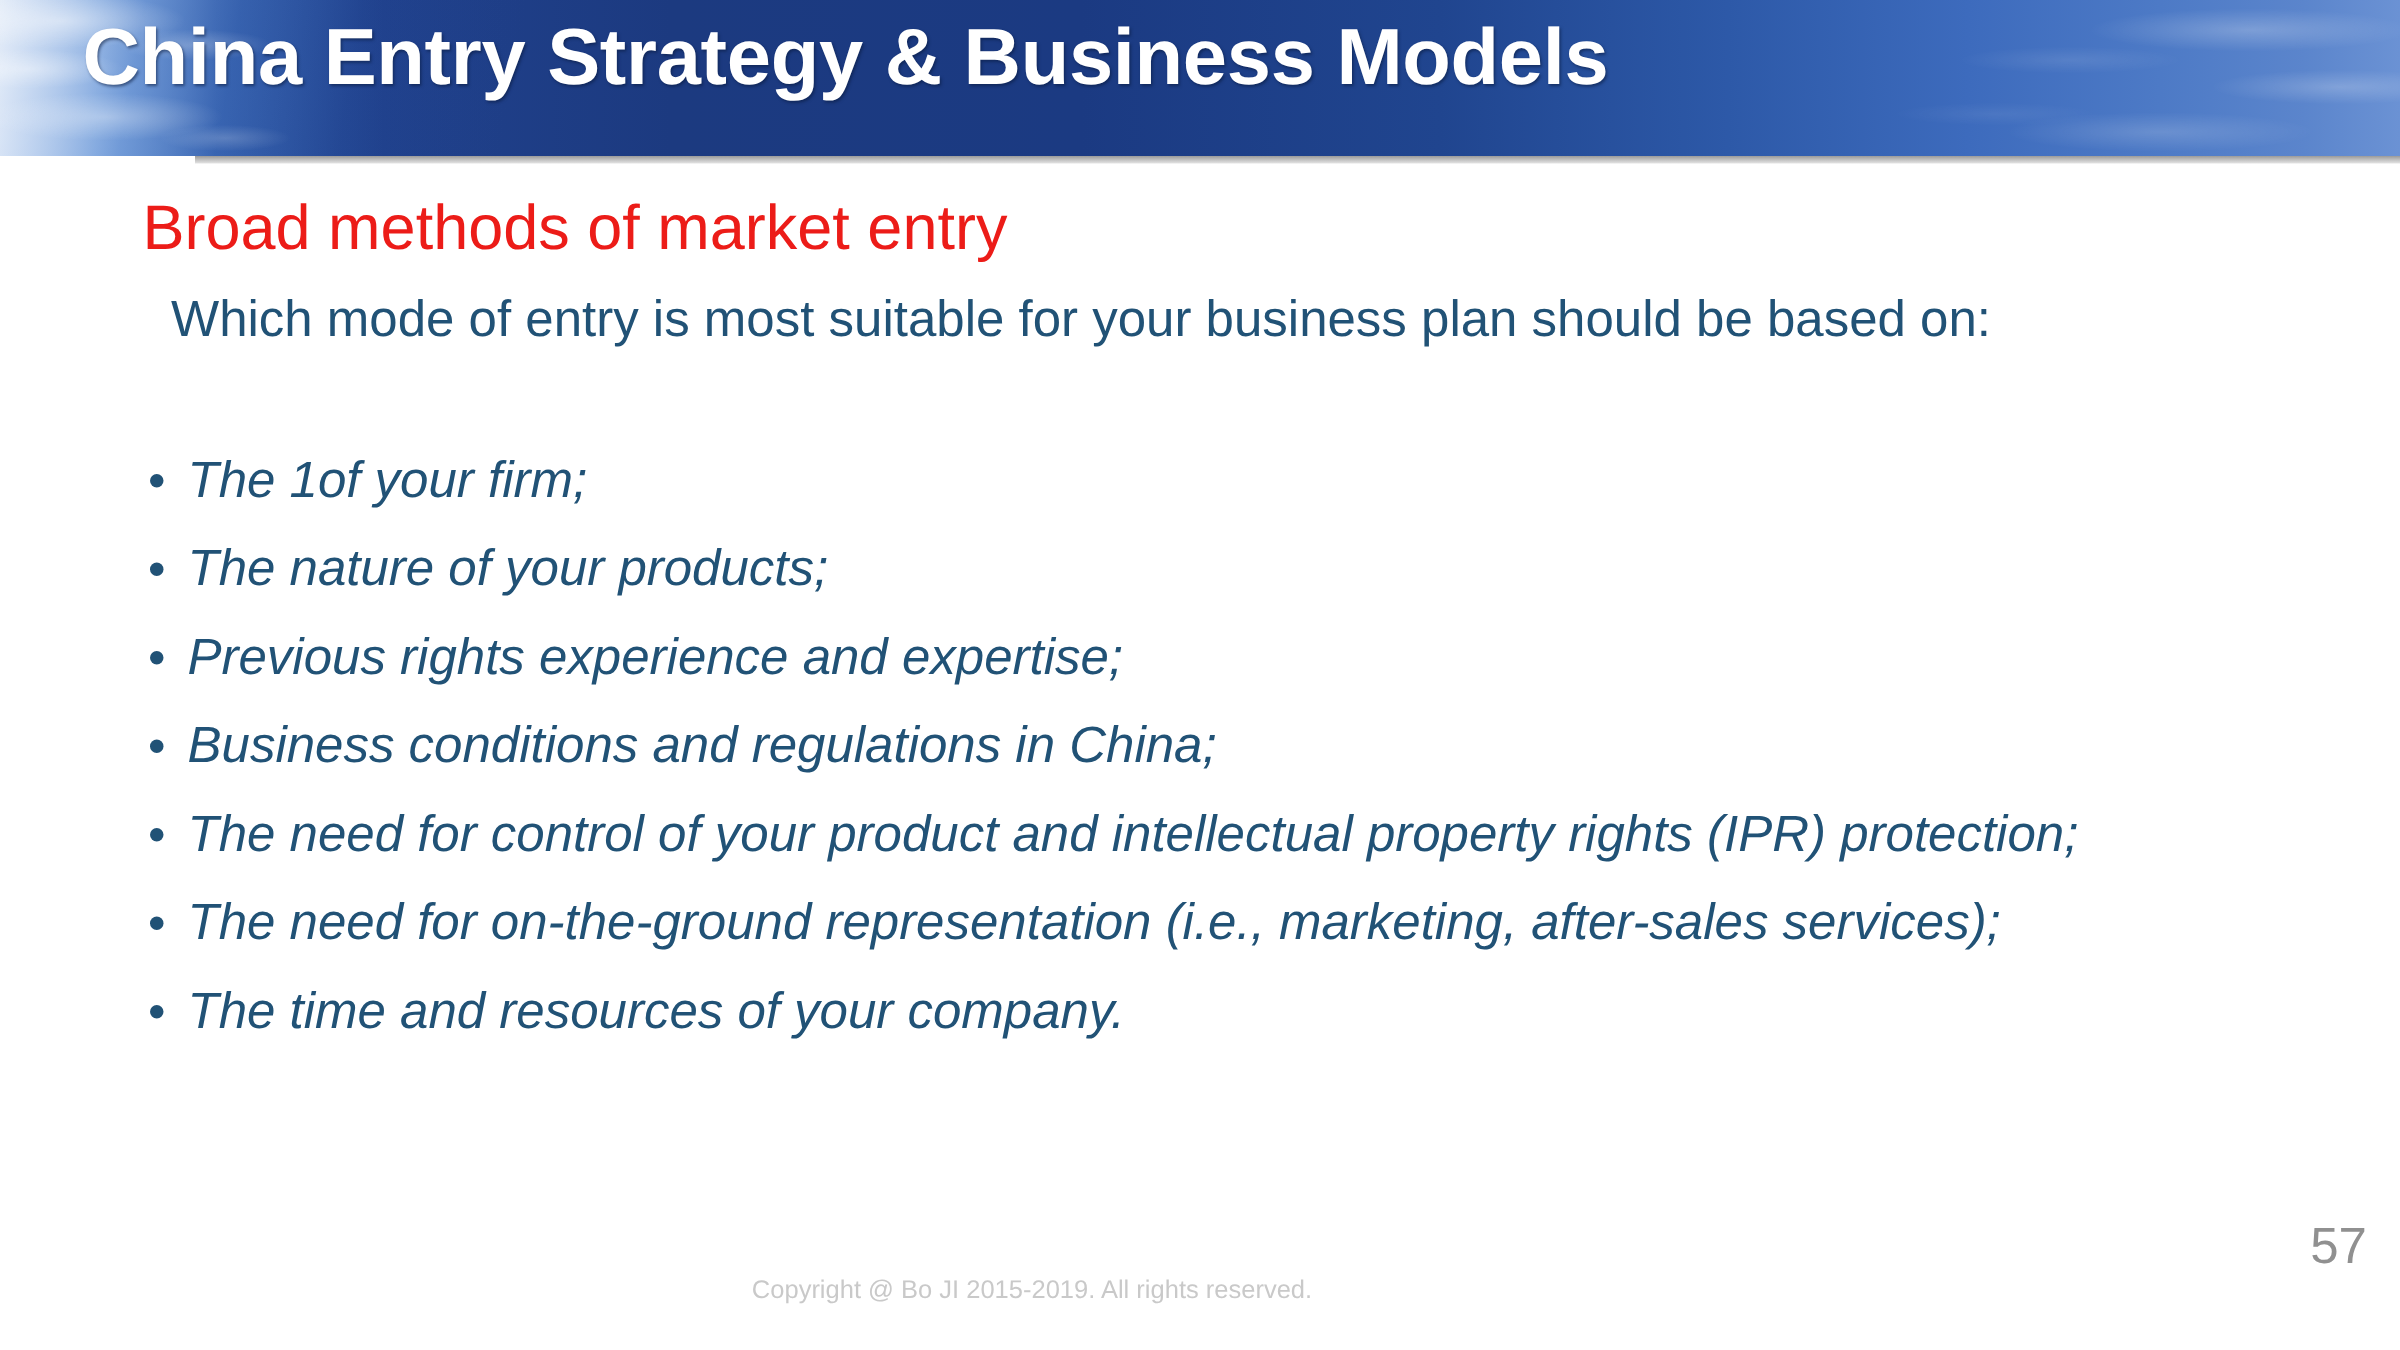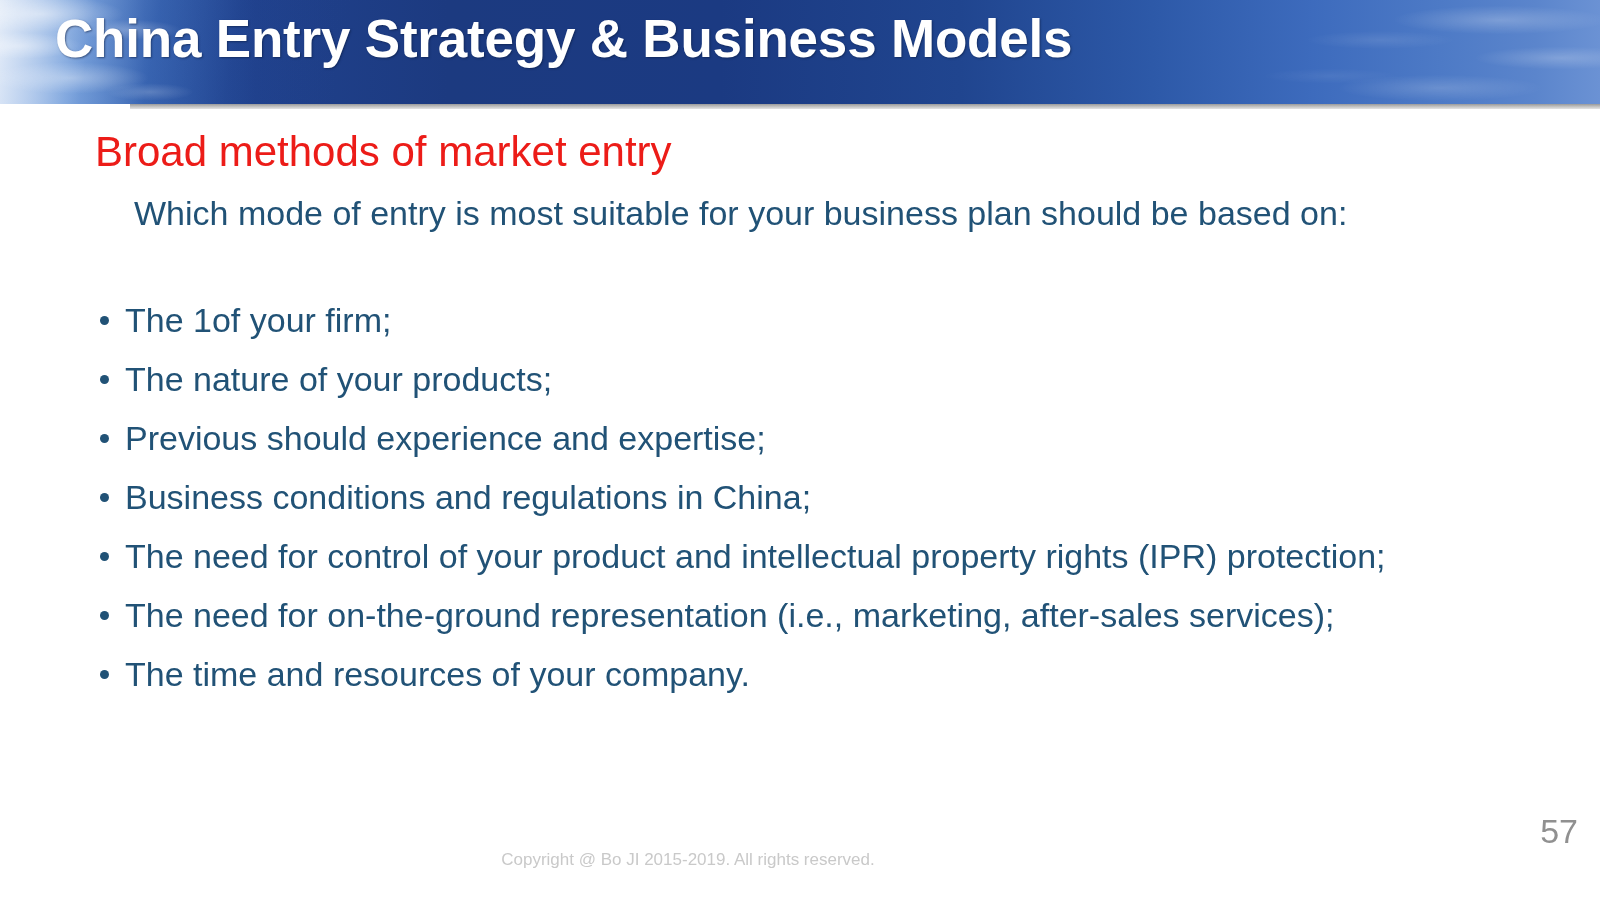--- a/index.html
+++ b/index.html
@@ -102,39 +102,39 @@
     white-space: nowrap;
   }
   .intro {
     position: absolute;
     left: 114px;
     top: 76px;
     width: 1320px;
     font-size: 34px;
     line-height: 50px;
     color: #215276;
-    margin-left: 20px;
   }
 
   .bullets {
     position: absolute;
     left: 95px;
     top: 186px;
     width: 1420px;
     margin: 0;
     padding: 0;
     list-style: none;
   }
   .bullet {
     position: relative;
     padding-left: 30px;
     margin-bottom: 14px;
     font-size: 34px;
     line-height: 45px;
     color: #215276;
+    font-style: italic;
   }
   .bullet .dot {
     position: absolute;
     left: 5px;
     top: 18px;
     width: 9px;
     height: 9px;
     border-radius: 50%;
     background: #215276;
   }
@@ -178,21 +178,21 @@
     <li class="bullet">
       <span class="dot"></span>
       <span>The 1of your firm;</span>
     </li>
     <li class="bullet">
       <span class="dot"></span>
       <span>The nature of your products;</span>
     </li>
     <li class="bullet">
       <span class="dot"></span>
-      <span>Previous should experience and expertise;</span>
+      <span>Previous rights experience and expertise;</span>
     </li>
     <li class="bullet">
       <span class="dot"></span>
       <span>Business conditions and regulations in China;</span>
     </li>
     <li class="bullet">
       <span class="dot"></span>
       <span>The need for control of your product and intellectual property rights (IPR) protection;</span>
     </li>
     <li class="bullet">

